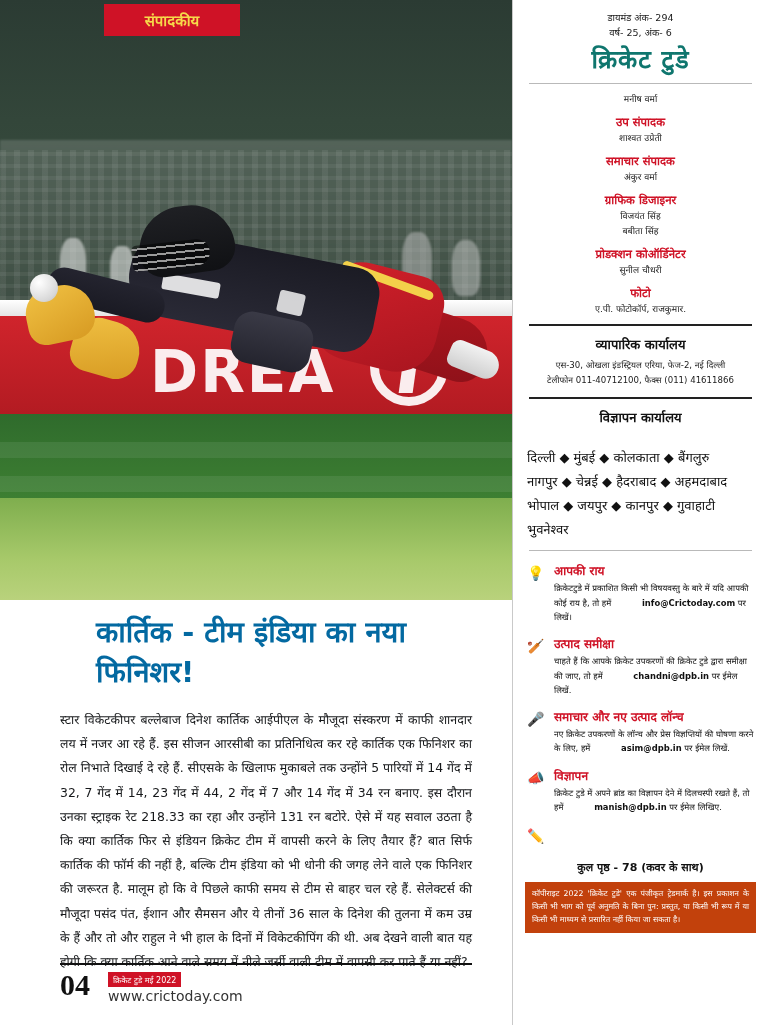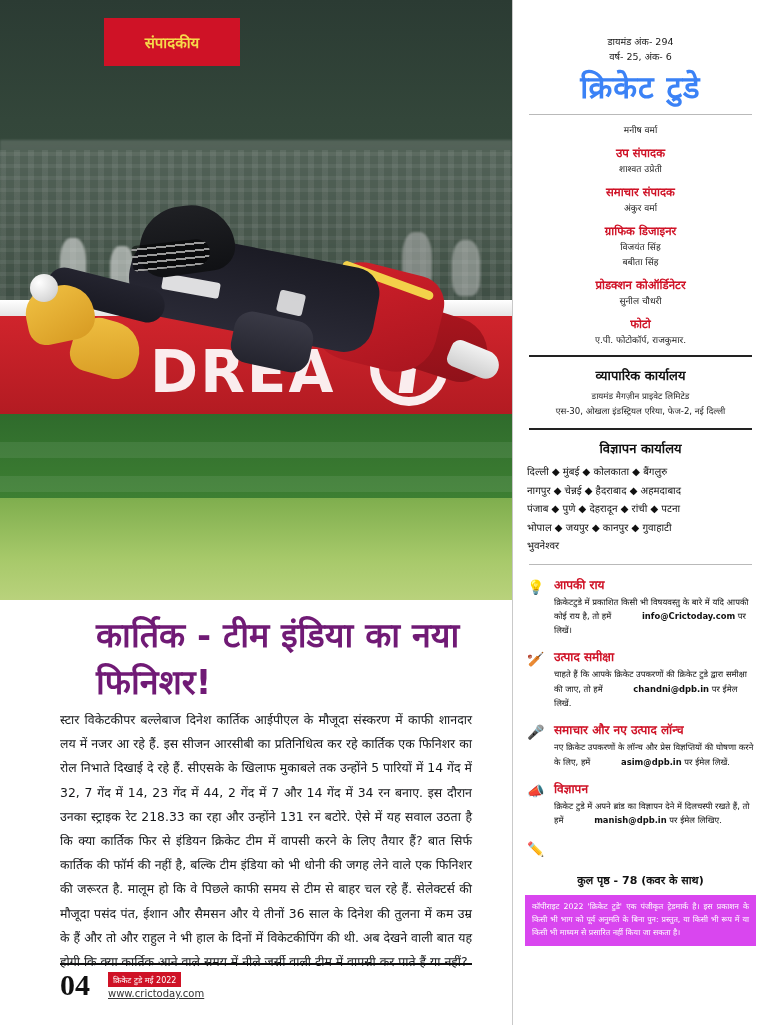--- a/index.html
+++ b/index.html
@@ -159,37 +159,37 @@
     position: absolute; left: 152px; top: 108px; width: 58px; height: 16px;
     background: rgba(255,255,255,.85); border-radius: 3px; transform: rotate(10deg);
   }
   .p-num {
     position: absolute; left: 268px; top: 122px; width: 26px; height: 22px;
     background: rgba(255,255,255,.8); border-radius: 3px; transform: rotate(13deg);
   }
 
   
   .ribbon {
-    position: absolute; left: 104px; top: 18px;
-    width: 136px; height: 48px;
+    position: absolute; left: 104px; top: 4px;
+    width: 136px; height: 32px;
     background: #cf1226;
     display: flex; align-items: center; justify-content: center;
     z-index: 5;
   }
   .ribbon span {
     color: #f6d94a; font-size: 15px; font-weight: bold;
     font-family: "DejaVu Sans", sans-serif;
   }
 
   
   .headline {
     position: absolute; left: 96px; top: 612px; width: 400px;
-    color: #701a75;
-    font-family: "DejaVu Sans", sans-serif;
-    font-size: 34px; font-weight: bold; line-height: 1.38;
+    color: #0369a1;
+    font-family: "DejaVu Sans", sans-serif;
+    font-size: 29px; font-weight: bold; line-height: 1.38;
   }
 
   
   .bodytext {
     position: absolute; left: 60px; top: 708px; width: 412px;
     color: #16181a;
     font-family: "DejaVu Sans", sans-serif;
     font-size: 12.4px; line-height: 1.95;
     text-align: justify;
   }
@@ -203,39 +203,39 @@
     position: absolute; left: 60px; top: 968px;
     font-family: Liberation Serif, serif; font-size: 30px; font-weight: bold; color: #111;
   }
   .foot-logo {
     position: absolute; left: 108px; top: 972px;
     background: #cf1226; color: #fff; font-size: 8px; padding: 2px 5px;
     font-family: "DejaVu Sans", sans-serif;
   }
   .foot-url {
     position: absolute; left: 108px; top: 988px;
-    color: #333; font-size: 10px; font-family: "DejaVu Sans", sans-serif; text-decoration: underline;
+    color: #333; font-size: 14px; font-family: "DejaVu Sans", sans-serif;
   }
 
   
   .right {
     position: relative;
     width: 256px; height: 1025px;
     background: #ffffff;
     border-left: 1px solid #c9c9c9;
     padding: 10px 12px 0 12px;
   }
-  .rtop { text-align: center; font-family: "DejaVu Sans", sans-serif; margin-top: 24px; }
+  .rtop { text-align: center; font-family: "DejaVu Sans", sans-serif; }
   .issue-line { font-size: 9.5px; color: #1a1a1a; line-height: 1.6; }
   .masthead {
     margin-top: 6px;
     font-family: "DejaVu Sans", sans-serif;
     font-weight: bold;
-    font-size: 31px;
-    color: #3b82f6;
+    font-size: 25px;
+    color: #0f766e;
     letter-spacing: 1px;
     line-height: 1.15;
   }
   .hr-thin { height: 1px; background: #b9b9b9; margin: 8px 4px; }
   .hr-dark { height: 2px; background: #222; margin: 9px 4px; }
 
   .staff { text-align: center; margin-top: 6px; }
   .staff-role {
     color: #cf1226; font-weight: bold; font-size: 11.5px;
     font-family: "DejaVu Sans", sans-serif; margin-top: 9px;
@@ -247,21 +247,21 @@
 
   .sec-title {
     text-align: center; font-weight: bold; font-size: 13px; color: #111;
     font-family: "DejaVu Sans", sans-serif; margin-top: 6px;
   }
   .addr {
     text-align: center; font-size: 8.6px; color: #1a1a1a; line-height: 1.75;
     font-family: "DejaVu Sans", sans-serif; margin-top: 5px;
   }
 
-  .cities { margin-top: 6px; font-size: 10px; color: #111;
+  .cities { margin-top: 20px; font-size: 13px; color: #111;
     font-family: "DejaVu Sans", sans-serif; line-height: 1.85; padding-left: 2px;}
   .cities .row { display: block; }
 
   .info-block { display: flex; gap: 7px; margin-top: 11px; }
   .info-ico {
     width: 22px; min-width: 22px; height: 22px;
     display: flex; align-items: center; justify-content: center;
     font-size: 14px;
   }
   .info-txt { flex: 1; }
@@ -274,21 +274,21 @@
     font-family: "DejaVu Sans", sans-serif;
   }
   .bold { font-weight: bold; padding-left: 28px; }
 
   .cover-line {
     text-align: center; font-weight: bold; font-size: 11px; color: #111;
     font-family: "DejaVu Sans", sans-serif; margin-top: 12px;
   }
   .copyright {
     margin-top: 8px;
-    background: #d946ef; color: #fff;
+    background: #c2410c; color: #fff;
     font-size: 7.8px; line-height: 1.65;
     padding: 6px 7px;
     font-family: "DejaVu Sans", sans-serif;
     text-align: justify;
   }
 </style>
 </head>
 <body>
 
 <div class="page">
@@ -376,31 +376,30 @@
       <div class="staff-name">सुनील चौधरी</div>
 
       <div class="staff-role">फोटो</div>
       <div class="staff-name">ए.पी. फोटोकॉर्प, राजकुमार.</div>
     </div>
 
     <div class="hr-dark"></div>
 
     <div class="sec-title">व्यापारिक कार्यालय</div>
     <div class="addr">
-      <div>डायमंड मैगज़ीन प्राइवेट लिमिटेड</div>
       <div>एस-30, ओखला इंडस्ट्रियल एरिया, फेज-2, नई दिल्ली</div>
+      <div>टेलीफोन 011-40712100, फैक्स (011) 41611866</div>
     </div>
 
     <div class="hr-dark"></div>
 
     <div class="sec-title">विज्ञापन कार्यालय</div>
     <div class="cities">
       <span class="row">दिल्ली ◆ मुंबई ◆ कोलकाता ◆ बैंगलुरु</span>
       <span class="row">नागपुर ◆ चेन्नई ◆ हैदराबाद ◆ अहमदाबाद</span>
-      <span class="row">पंजाब ◆ पुणे ◆ देहरादून ◆ रांची ◆ पटना</span>
       <span class="row">भोपाल ◆ जयपुर ◆ कानपुर ◆ गुवाहाटी</span>
       <span class="row">भुवनेश्वर</span>
     </div>
 
     <div class="hr-thin"></div>
 
     <div class="info-block">
       <div class="info-ico">💡</div>
       <div class="info-txt">
         <div class="info-head">आपकी राय</div>

